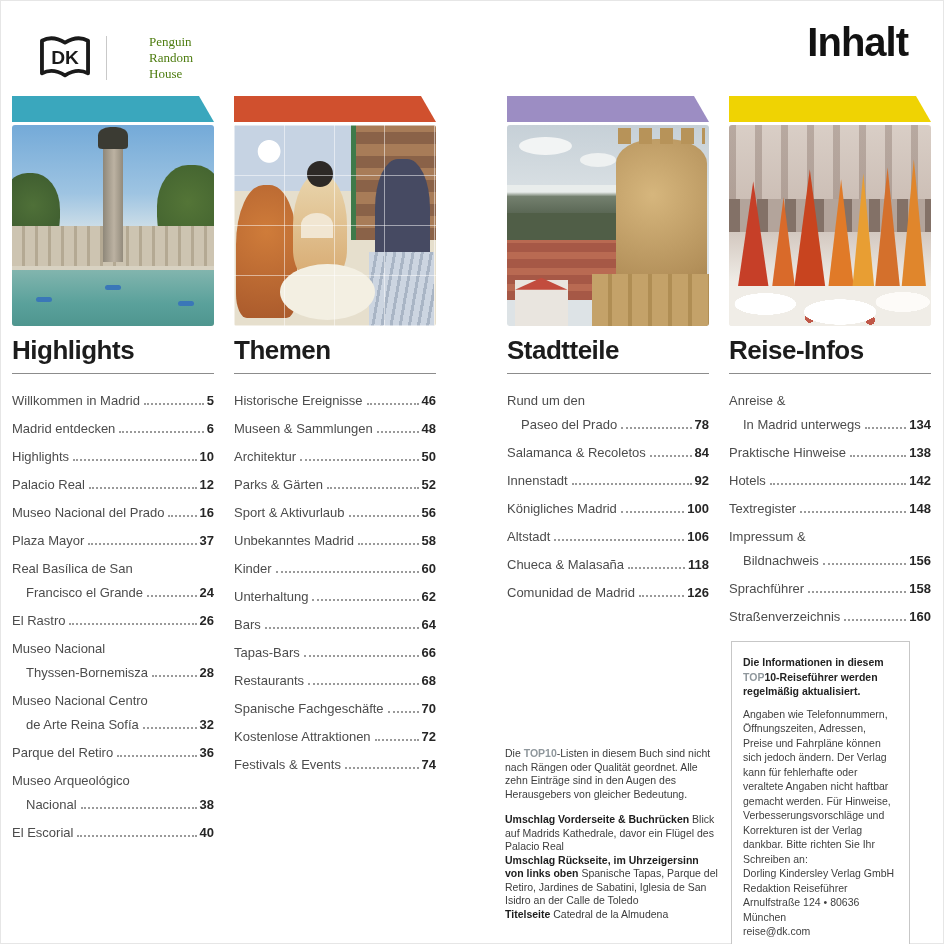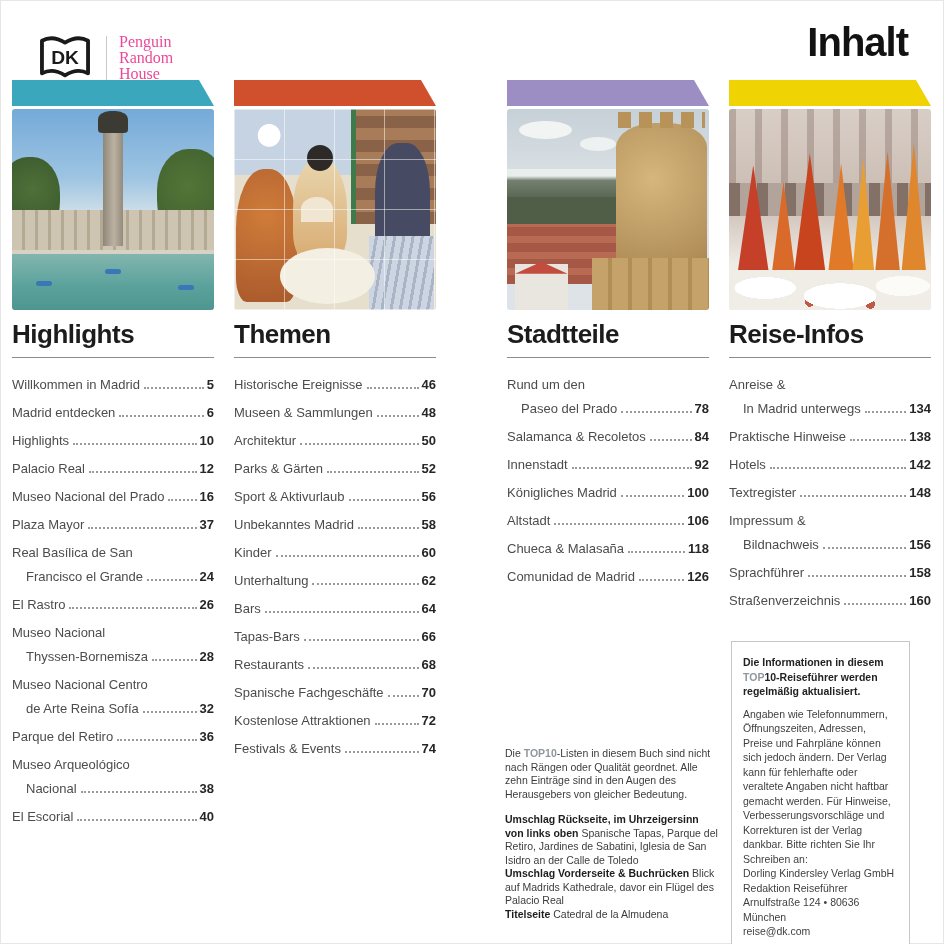--- a/index.html
+++ b/index.html
@@ -3,25 +3,25 @@
 <meta charset="utf-8">
 <style>
   html,body{margin:0;padding:0;background:#f4f4f4;}
   .page{position:relative;width:944px;height:944px;background:#fff;margin:0 auto;
         font-family:"Liberation Sans",sans-serif;overflow:hidden;
         box-shadow:inset 0 0 0 1px #e6e6e6;}
   
   .hdr{position:absolute;left:36px;top:34px;display:flex;align-items:center;gap:12px;}
   .dk-logo svg{display:block;}
   .hdr-div{width:1px;height:44px;background:#c9c9c9;}
-  .prh{font-family:"Liberation Serif",serif;font-size:16px;line-height:16px;color:#ec4899;}
+  .prh{font-family:"Liberation Serif",serif;font-size:13px;line-height:16px;color:#4d7c0f;margin-left:30px;}
   .inhalt{position:absolute;right:36px;top:20px;font-size:40px;font-weight:700;
           color:#121212;letter-spacing:-1px;}
   
-  .cols{position:absolute;left:12px;top:80px;width:921px;display:grid;
+  .cols{position:absolute;left:12px;top:96px;width:921px;display:grid;
         grid-template-columns:202px 203px 203px 202px;column-gap:0;
         grid-column-gap:0;}
   .col{width:202px;}
   .col2{margin-left:20px;}
   .col3{margin-left:71px;}
   .col4{margin-left:20px;}
   .colbar{height:26px;clip-path:polygon(0 0,calc(100% - 15px) 0,100% 100%,0 100%);}
   .photo{position:relative;height:201px;margin-top:3px;border-radius:3px;overflow:hidden;}
   .photo div{position:absolute;}
   .col h2{margin:9px 0 0;font-size:26px;font-weight:700;color:#1c1c1c;letter-spacing:-.5px;}
@@ -529,22 +529,22 @@
               <span class="dots"></span>
               <span class="pg">160</span>
             </div>
           </div>
         </div>
     </div>
   </div>
 
   <div class="footnote">
     <p class="lead"><span>Die </span><b><span class="t10g">TOP10</span></b><span>-Listen in diesem Buch sind nicht nach Rängen oder Qualität geordnet. Alle zehn Einträge sind in den Augen des Herausgebers von gleicher Bedeutung.</span></p>
+    <div><b>Umschlag Vorderseite &amp; Buchrücken</b><span> Blick auf Madrids Kathedrale, davor ein Flügel des Palacio Real</span></div>
     <div><b>Umschlag Rückseite, im Uhrzeigersinn von links oben</b><span> Spanische Tapas, Parque del Retiro, Jardines de Sabatini, Iglesia de San Isidro an der Calle de Toledo</span></div>
-    <div><b>Umschlag Vorderseite &amp; Buchrücken</b><span> Blick auf Madrids Kathedrale, davor ein Flügel des Palacio Real</span></div>
     <div><b>Titelseite</b><span> Catedral de la Almudena</span></div>
   </div>
 
   <div class="infobox">
     <p class="bold-p"><span>Die Informationen in diesem </span><span class="t10g">TOP</span><span>10</span><span>-Reiseführer werden regelmäßig aktualisiert.</span></p>
     <p>Angaben wie Telefonnummern, Öffnungszeiten, Adressen, Preise und Fahrpläne können sich jedoch ändern. Der Verlag kann für fehlerhafte oder veraltete Angaben nicht haftbar gemacht werden. Für Hinweise, Verbesserungsvorschläge und Korrekturen ist der Verlag dankbar. Bitte richten Sie Ihr Schreiben an:</p>
     <p>Dorling Kindersley Verlag GmbH</p>
     <p>Redaktion Reiseführer</p>
     <p>Arnulfstraße 124 • 80636 München</p>
     <p>reise@dk.com</p>

